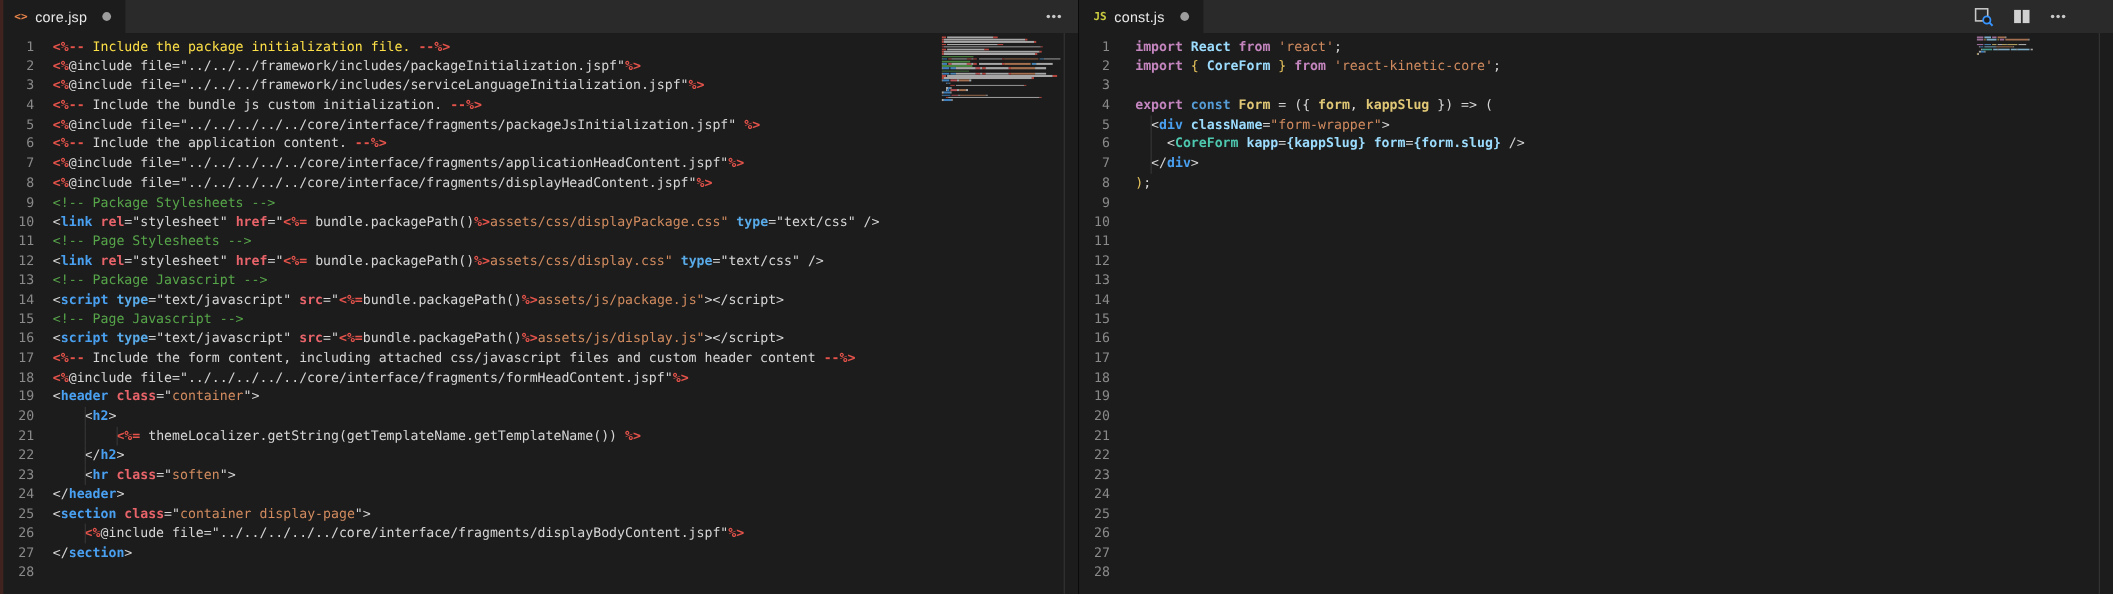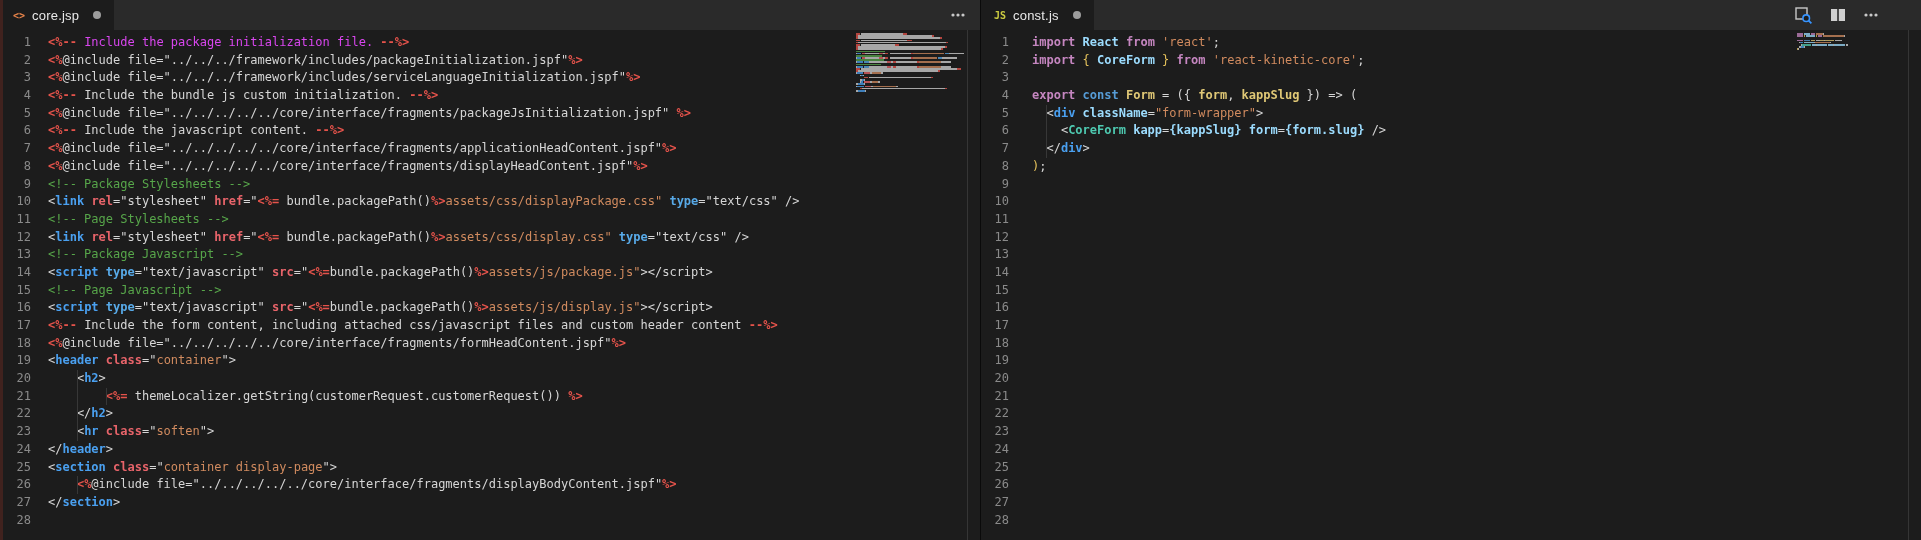--- a/index.html
+++ b/index.html
@@ -51,41 +51,41 @@
                 <circle cx="13" cy="8" r="1.6"></circle>
               </g>
             </svg>
         </span>
       </div>
     </div>
     <div class="editor">
       <div class="lines" id="lines-left">
           <div class="line">
             <span class="ln" style="width: 31px; margin-right: 17px; color: rgb(138, 138, 138);">1</span>
-            <span class="code"><span style="color: rgb(229, 83, 75); font-weight: bold;">&lt;%--</span><span style="color: #d946ef;"> Include the package initialization file. </span><span style="color: rgb(229, 83, 75); font-weight: bold;">--%&gt;</span></span>
+            <span class="code"><span style="color: rgb(229, 83, 75); font-weight: bold;">&lt;%--</span><span style="color: #fde047;"> Include the package initialization file. </span><span style="color: rgb(229, 83, 75); font-weight: bold;">--%&gt;</span></span>
           </div>
           <div class="line">
             <span class="ln" style="width: 31px; margin-right: 17px; color: rgb(138, 138, 138);">2</span>
             <span class="code"><span style="color: rgb(229, 83, 75); font-weight: bold;">&lt;%</span><span style="color: rgb(214, 214, 214);">@include file="../../../framework/includes/packageInitialization.jspf"</span><span style="color: rgb(229, 83, 75); font-weight: bold;">%&gt;</span></span>
           </div>
           <div class="line">
             <span class="ln" style="width: 31px; margin-right: 17px; color: rgb(138, 138, 138);">3</span>
             <span class="code"><span style="color: rgb(229, 83, 75); font-weight: bold;">&lt;%</span><span style="color: rgb(214, 214, 214);">@include file="../../../framework/includes/serviceLanguageInitialization.jspf"</span><span style="color: rgb(229, 83, 75); font-weight: bold;">%&gt;</span></span>
           </div>
           <div class="line">
             <span class="ln" style="width: 31px; margin-right: 17px; color: rgb(138, 138, 138);">4</span>
             <span class="code"><span style="color: rgb(229, 83, 75); font-weight: bold;">&lt;%--</span><span style="color: rgb(214, 214, 214);"> Include the bundle js custom initialization. </span><span style="color: rgb(229, 83, 75); font-weight: bold;">--%&gt;</span></span>
           </div>
           <div class="line">
             <span class="ln" style="width: 31px; margin-right: 17px; color: rgb(138, 138, 138);">5</span>
             <span class="code"><span style="color: rgb(229, 83, 75); font-weight: bold;">&lt;%</span><span style="color: rgb(214, 214, 214);">@include file="../../../../../core/interface/fragments/packageJsInitialization.jspf" </span><span style="color: rgb(229, 83, 75); font-weight: bold;">%&gt;</span></span>
           </div>
           <div class="line">
             <span class="ln" style="width: 31px; margin-right: 17px; color: rgb(138, 138, 138);">6</span>
-            <span class="code"><span style="color: rgb(229, 83, 75); font-weight: bold;">&lt;%--</span><span style="color: rgb(214, 214, 214);"> Include the javascript content. </span><span style="color: rgb(229, 83, 75); font-weight: bold;">--%&gt;</span></span>
+            <span class="code"><span style="color: rgb(229, 83, 75); font-weight: bold;">&lt;%--</span><span style="color: rgb(214, 214, 214);"> Include the application content. </span><span style="color: rgb(229, 83, 75); font-weight: bold;">--%&gt;</span></span>
           </div>
           <div class="line">
             <span class="ln" style="width: 31px; margin-right: 17px; color: rgb(138, 138, 138);">7</span>
             <span class="code"><span style="color: rgb(229, 83, 75); font-weight: bold;">&lt;%</span><span style="color: rgb(214, 214, 214);">@include file="../../../../../core/interface/fragments/applicationHeadContent.jspf"</span><span style="color: rgb(229, 83, 75); font-weight: bold;">%&gt;</span></span>
           </div>
           <div class="line">
             <span class="ln" style="width: 31px; margin-right: 17px; color: rgb(138, 138, 138);">8</span>
             <span class="code"><span style="color: rgb(229, 83, 75); font-weight: bold;">&lt;%</span><span style="color: rgb(214, 214, 214);">@include file="../../../../../core/interface/fragments/displayHeadContent.jspf"</span><span style="color: rgb(229, 83, 75); font-weight: bold;">%&gt;</span></span>
           </div>
           <div class="line">
@@ -134,21 +134,21 @@
           </div>
           <div class="line">
             <span class="ln" style="width: 31px; margin-right: 17px; color: rgb(138, 138, 138);">20</span>
             <i class="guide" style="left: 76.88px;"></i>
             <span class="code"><span style="color: rgb(214, 214, 214);">    &lt;</span><span style="color: rgb(74, 160, 240); font-weight: bold;">h2</span><span style="color: rgb(214, 214, 214);">&gt;</span></span>
           </div>
           <div class="line">
             <span class="ln" style="width: 31px; margin-right: 17px; color: rgb(138, 138, 138);">21</span>
             <i class="guide" style="left: 76.88px;"></i>
             <i class="guide" style="left: 105.76px;"></i>
-            <span class="code"><span style="color: rgb(214, 214, 214);">        </span><span style="color: rgb(229, 83, 75); font-weight: bold;">&lt;%=</span><span style="color: rgb(214, 214, 214);"> themeLocalizer.getString(customerRequest.customerRequest()) </span><span style="color: rgb(229, 83, 75); font-weight: bold;">%&gt;</span></span>
+            <span class="code"><span style="color: rgb(214, 214, 214);">        </span><span style="color: rgb(229, 83, 75); font-weight: bold;">&lt;%=</span><span style="color: rgb(214, 214, 214);"> themeLocalizer.getString(getTemplateName.getTemplateName()) </span><span style="color: rgb(229, 83, 75); font-weight: bold;">%&gt;</span></span>
           </div>
           <div class="line">
             <span class="ln" style="width: 31px; margin-right: 17px; color: rgb(138, 138, 138);">22</span>
             <i class="guide" style="left: 76.88px;"></i>
             <span class="code"><span style="color: rgb(214, 214, 214);">    &lt;/</span><span style="color: rgb(74, 160, 240); font-weight: bold;">h2</span><span style="color: rgb(214, 214, 214);">&gt;</span></span>
           </div>
           <div class="line">
             <span class="ln" style="width: 31px; margin-right: 17px; color: rgb(138, 138, 138);">23</span>
             <i class="guide" style="left: 76.88px;"></i>
             <span class="code"><span style="color: rgb(214, 214, 214);">    &lt;</span><span style="color: rgb(74, 160, 240); font-weight: bold;">hr</span><span style="color: rgb(214, 214, 214);"> </span><span style="color: rgb(232, 100, 106); font-weight: bold;">class</span><span style="color: rgb(214, 214, 214);">="</span><span style="color: rgb(209, 139, 95);">soften</span><span style="color: rgb(214, 214, 214);">"&gt;</span></span>

